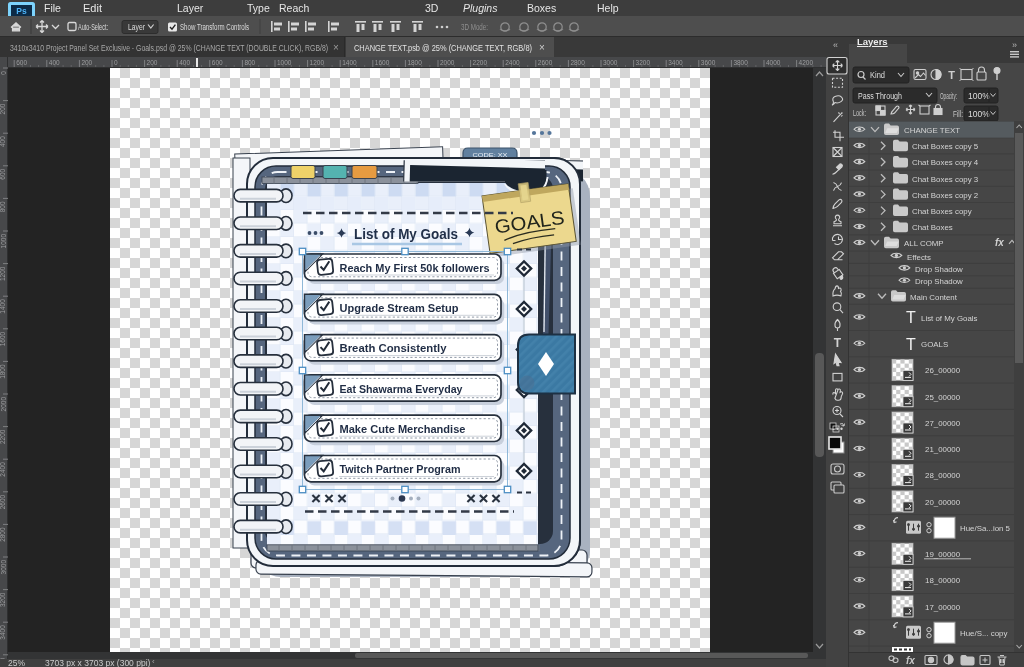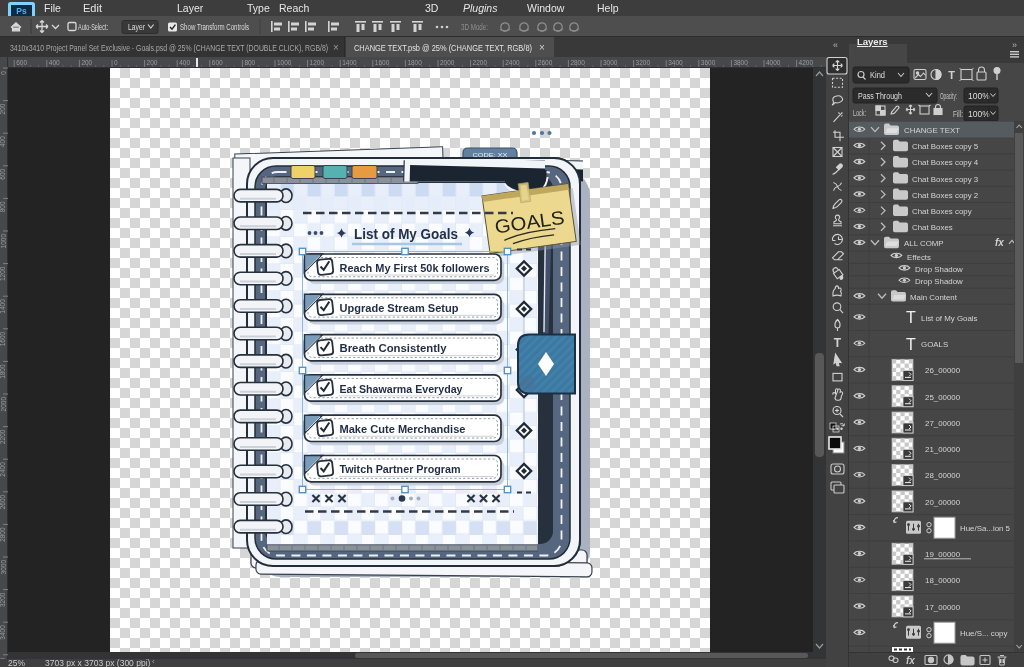--- a/index.html
+++ b/index.html
@@ -14,21 +14,21 @@
     <div class="txt" style="left:44px;top:2px;font-size:10.5px;color:#e6e6e6;">File</div>
     <div class="txt" style="left:83px;top:2px;font-size:11px;color:#e6e6e6;">Edit</div>
     <div class="txt" style="left:119px;top:2px;font-size:10.5px;color:#e6e6e6;margin-top:35px;">Image</div>
     <div class="txt" style="left:177px;top:2px;font-size:10.5px;color:#e6e6e6;">Layer</div>
     <div class="txt" style="left:229px;top:2px;font-size:10.5px;color:#e6e6e6;margin-left:18px;">Type</div>
     <div class="txt" style="left:279px;top:2px;font-size:10.5px;color:#e6e6e6;">Reach</div>
     <div class="txt" style="left:331px;top:20px;font-size:10.5px;color:#e6e6e6;margin-top:14px;">Filter</div>
     <div class="txt" style="left:381px;top:2px;font-size:10.5px;color:#e6e6e6;margin-left:44px;">3D</div>
     <div class="txt" style="left:419px;top:2px;font-size:10.5px;color:#e6e6e6;margin-top:22px;">View</div>
     <div class="txt" style="left:463px;top:2px;font-size:10.5px;color:#e6e6e6;font-style:italic;">Plugins</div>
-    <div class="txt" style="left:527px;top:2px;font-size:10.5px;color:#e6e6e6;">Window</div>
+    <div class="txt" style="left:527px;top:2px;font-size:10.5px;color:#e6e6e6;">Boxes</div>
     <div class="txt" style="left:597px;top:2px;font-size:10.5px;color:#e6e6e6;">Help</div>
     <div class="abs" style="left:0;top:16px;width:1024px;height:21px;background:#4e4e4e;border-bottom:1px solid #2c2c2c;box-sizing:border-box;"></div>
     <svg style="left:0;top:16px;" width="620" height="21" viewBox="0 0 620 21">
 <g stroke="#d8d8d8" fill="none" stroke-width="1.3">
 <path d="M11,11.5 L16,6.8 L21,11.5 M12.5,10.8 v4 h7 v-4" fill="#d8d8d8" stroke-width="1.2"></path>
 <line x1="31" y1="3" x2="31" y2="18" stroke="#3e3e3e"></line>
 <g transform="translate(42,10.5)">
           <path d="M-6,0 h12 M0,-6 v12 M-6,0 l2,-2 M-6,0 l2,2 M6,0 l-2,-2 M6,0 l-2,2 M0,-6 l-2,2 M0,-6 l2,2 M0,6 l-2,-2 M0,6 l2,-2"></path>
         </g>
 <path d="M52,9 l3.5,3.5 L59,9"></path>

